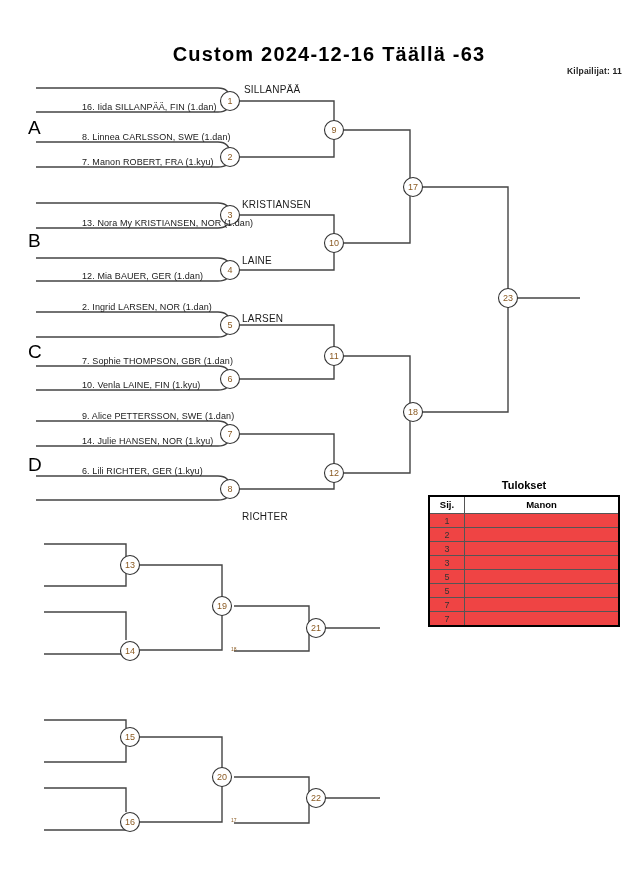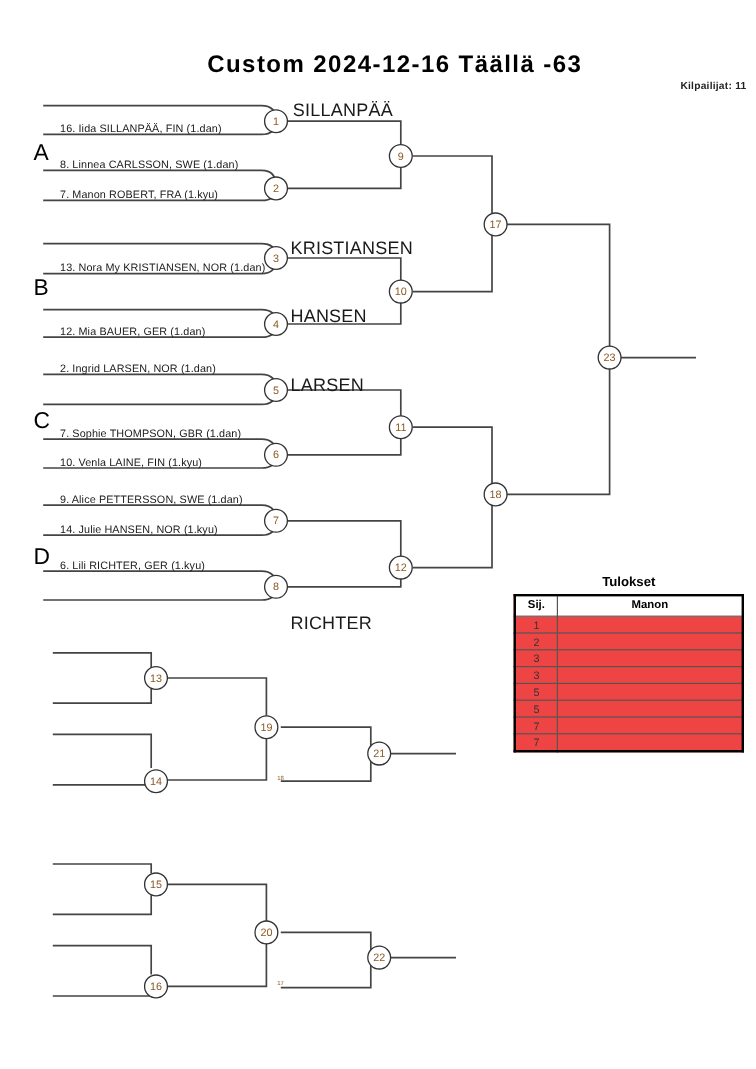--- a/index.html
+++ b/index.html
@@ -48,24 +48,25 @@
     color: #000;
     line-height: 1;
   }
   .entrant {
     position: absolute;
     font-size: 9px;
     color: #1a1a1a;
     white-space: nowrap;
     font-family: "Liberation Sans", sans-serif;
     letter-spacing: 0.1px;
+    margin-left: 32px;
   }
   .winner-name {
     position: absolute;
-    font-size: 15px;
+    font-size: 10px;
     color: #1a1a1a;
     white-space: nowrap;
     font-family: "Liberation Sans", sans-serif;
     letter-spacing: 0.2px;
   }
   svg.lines {
     position: absolute;
     left: 0; top: 0;
     width: 630px;
     height: 891px;
@@ -284,21 +285,21 @@
   <div class="entrant" style="left:36px; top:271px;text-align:right;">12. Mia BAUER, GER (1.dan)</div>
   <div class="entrant" style="left:36px; top:302px;">2. Ingrid LARSEN, NOR (1.dan)</div>
   <div class="entrant" style="left:36px; top:356px;">7. Sophie THOMPSON, GBR (1.dan)</div>
   <div class="entrant" style="left:36px; top:380px;">10. Venla LAINE, FIN (1.kyu)</div>
   <div class="entrant" style="left:36px; top:411px;">9. Alice PETTERSSON, SWE (1.dan)</div>
   <div class="entrant" style="left:36px; top:436px;">14. Julie HANSEN, NOR (1.kyu)</div>
   <div class="entrant" style="left:36px; top:466px;">6. Lili RICHTER, GER (1.kyu)</div>
 
   <div class="winner-name" style="left:230px; top:84px;">SILLANPÄÄ</div>
   <div class="winner-name" style="left:228px; top:199px;">KRISTIANSEN</div>
-  <div class="winner-name" style="left:228px; top:255px;">HANSEN</div>
+  <div class="winner-name" style="left:228px; top:255px;">LAINE</div>
   <div class="winner-name" style="left:228px; top:313px;">LARSEN</div>
   <div class="winner-name" style="left:228px; top:481px;margin-top:30px;">RICHTER</div>
 
   <div class="tinylabel" style="left:217px; top:646px;">18</div>
   <div class="tinylabel" style="left:217px; top:817px;">17</div>
 
   <div class="results-wrap">
     <div class="results-title">Tulokset</div>
     <table class="results">
       <thead>

